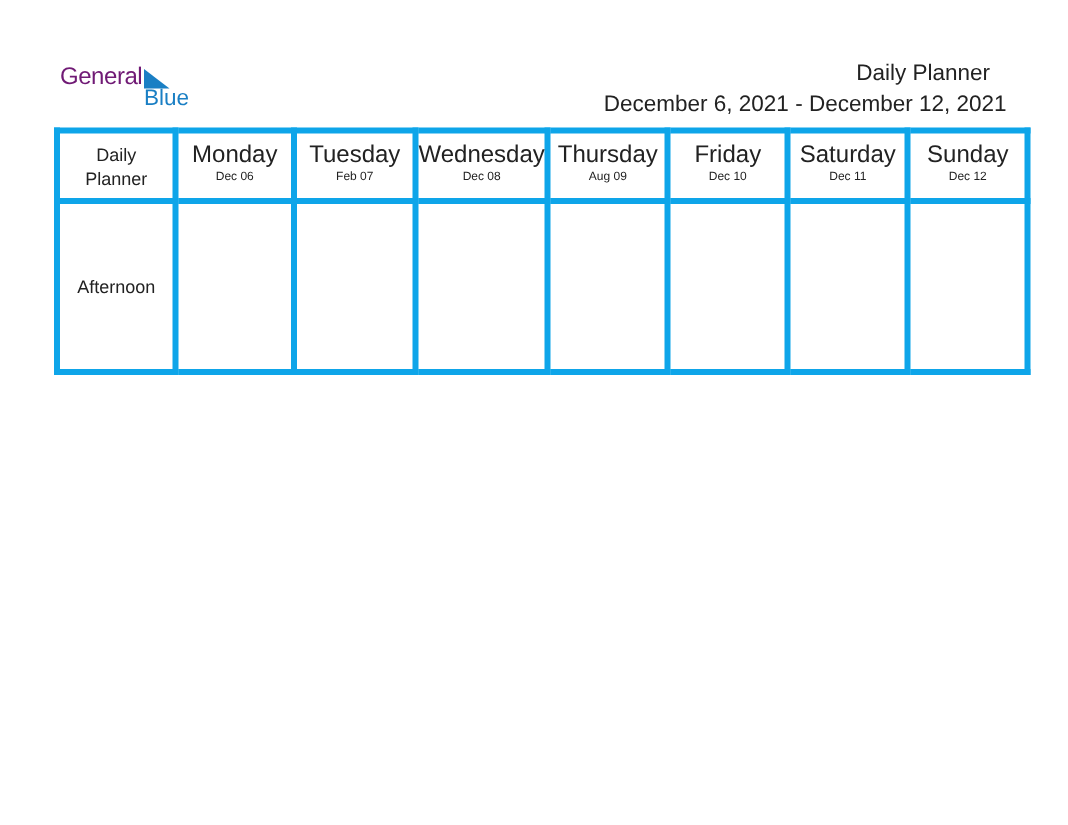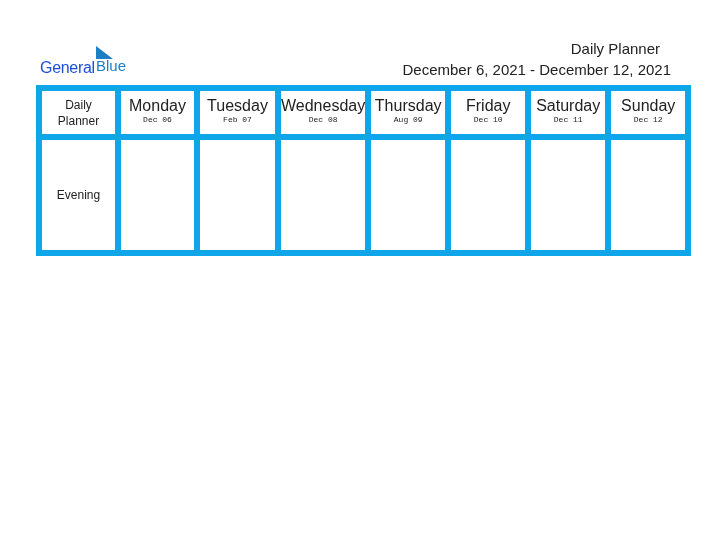--- a/index.html
+++ b/index.html
@@ -1,27 +1,27 @@
 <!DOCTYPE html>
 <html><head>
 <meta charset="utf-8">
 <style>
   html, body { margin:0; padding:0; background:#fff; }
   body { width:712px; height:550px; position:relative; font-family:"Liberation Sans", sans-serif; color:#222; overflow:hidden; }
   .logo { position:absolute; left:40px; top:43px; width:80px; height:32px; }
-  .logo .g { position:absolute; left:0; top:16px; font-size:16px; color:#1d4ed8; letter-spacing:-0.3px; }
+  .logo .g { position:absolute; left:0; top:0; font-size:16px; color:#701a75; letter-spacing:-0.3px; }
   .logo .b { position:absolute; left:56px; top:14px; font-size:15px; color:#1a7fc4; }
   .logo .tri { position:absolute; left:56px; top:3px; width:0; height:0; border-bottom:13px solid #1a7fc4; border-right:17px solid transparent; }
   .hdr-title { position:absolute; right:52px; top:40px; font-size:15px; text-align:right; }
   .hdr-range { position:absolute; right:41px; top:61px; font-size:15px; text-align:left; }
   table { position:absolute; left:36px; top:85px; border-collapse:collapse; table-layout:fixed; }
-  td, th { border:6px solid #0ea5e9; padding:0; text-align:center; vertical-align:middle; font-weight:normal; }
+  td, th { border:4px solid #0ea5e9; padding:0; text-align:center; vertical-align:middle; font-weight:normal; }
   th { height:43px; }
   .day { font-size:16px; line-height:14px; }
-  .date { font-size:8px; line-height:14px;font-family:Liberation Mono, monospace; }
+  .date { font-size:8px; line-height:14px; }
   .rowlbl { font-size:12px; }
   .hdrlbl { font-size:12px; line-height:16px; }
   tr.slot td { height:110px; }
 </style>
 </head>
 <body>
 
 <div class="logo">
   <span class="g">General</span>
   <span class="tri"></span>
@@ -71,21 +71,21 @@
     <th>
           <div class="day">Saturday</div>
           <div class="date">Dec 11</div>
         </th>
     <th>
           <div class="day">Sunday</div>
           <div class="date">Dec 12</div>
         </th>
   </tr>
   <tr class="slot">
-    <td class="rowlbl">Evening</td>
+    <td class="rowlbl">Afternoon</td>
     <td></td>
         <td></td>
         <td></td>
         <td></td>
         <td></td>
         <td></td>
         <td></td>
   </tr>
 </tbody>
   </table>

